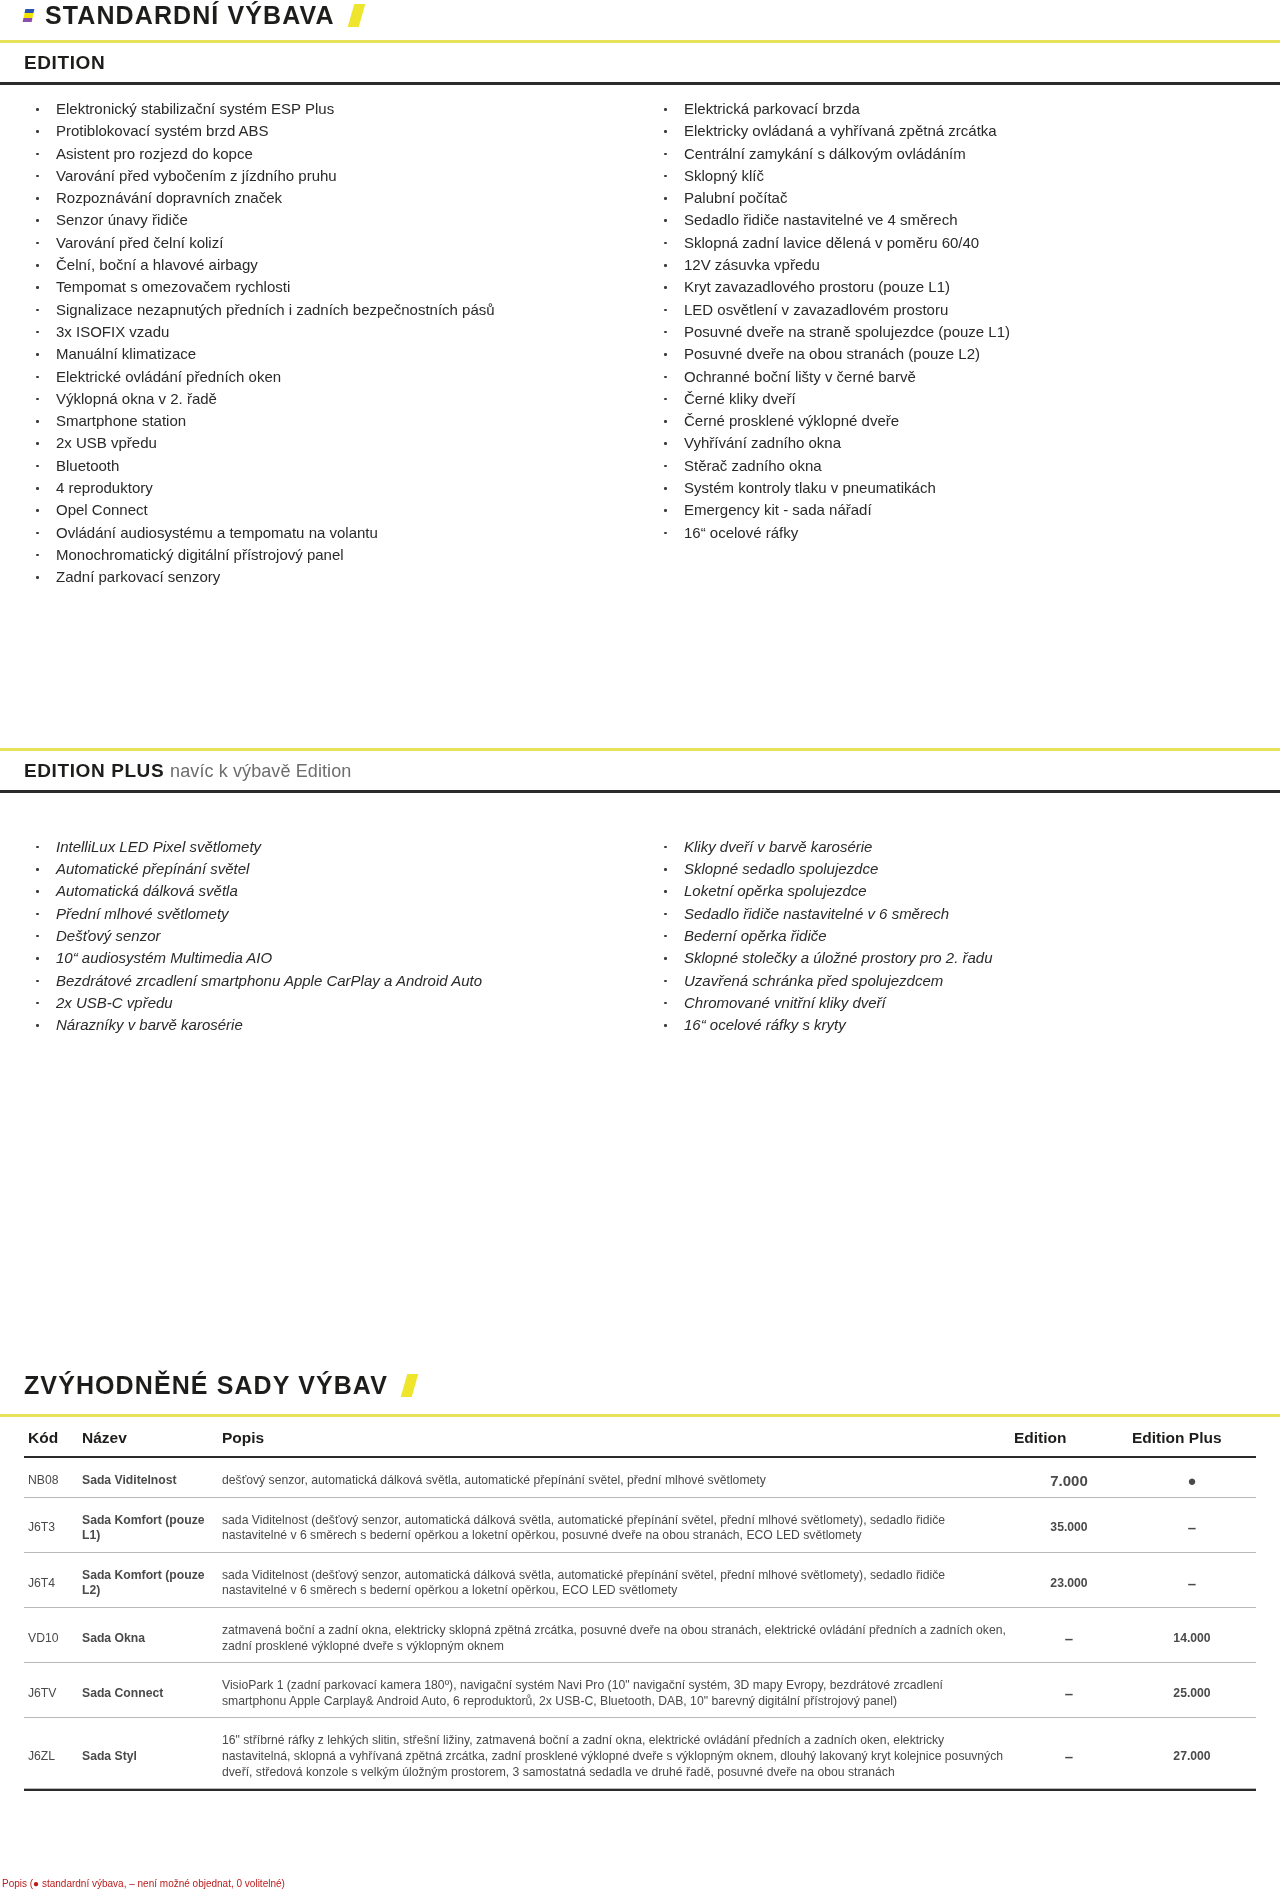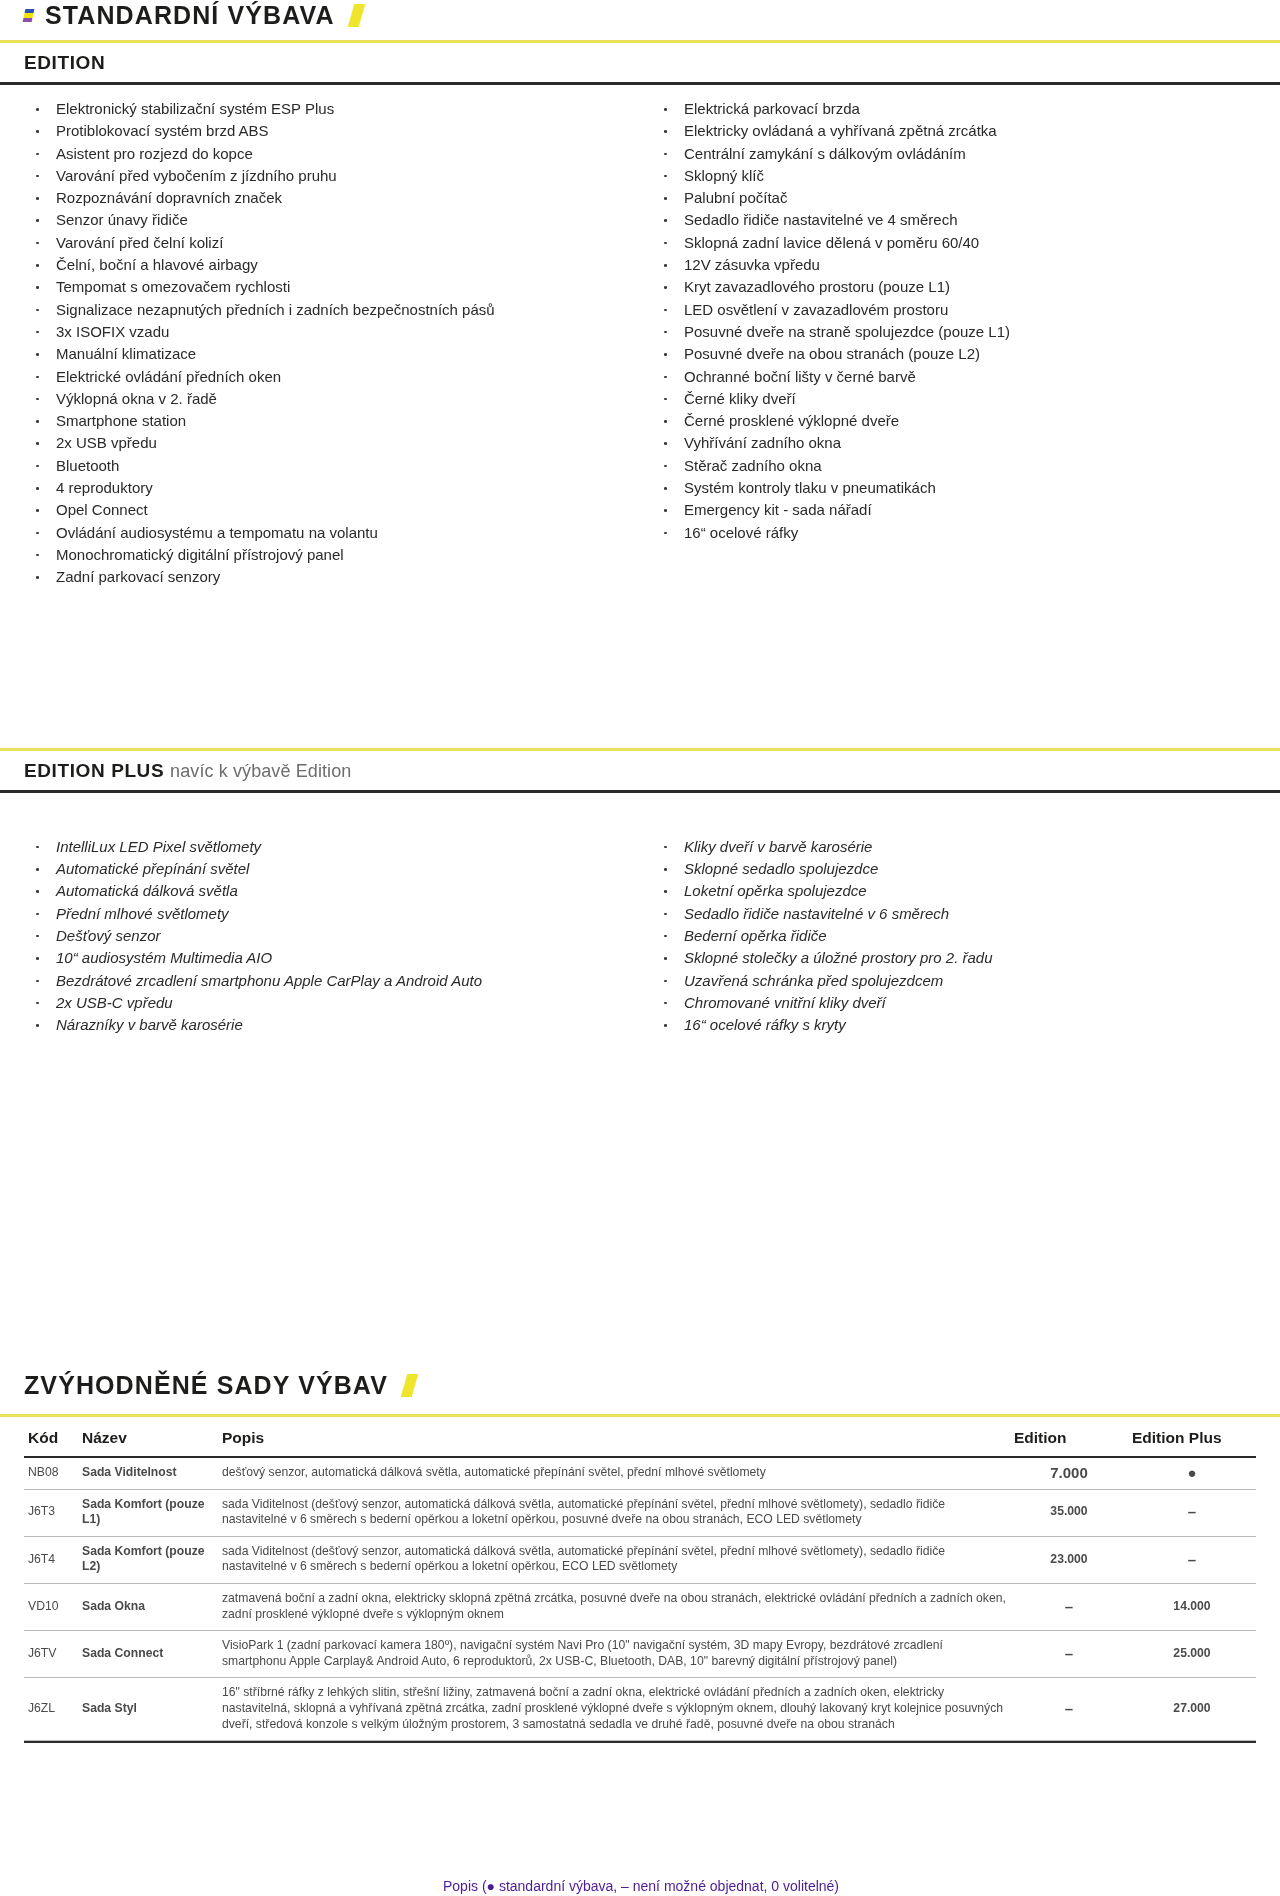--- a/index.html
+++ b/index.html
@@ -102,21 +102,21 @@
     font-weight:bold;
     color:#1d1d1b;
     text-align:left;
     padding:7px 4px 9px 4px;
     vertical-align:bottom;
     border-bottom:2.2px solid #2b2b2b;
   }
   table.sets td{
     font-size:12.2px;
     color:#4a4a4a;
-    padding:7px 4px 8px 4px;
+    padding:15px 4px 8px 4px;
     vertical-align:middle;
     border-bottom:1.3px solid #b9b9b9;
     line-height:15.6px;
   }
   td.code{font-size:12.6px;color:#3c3c3c;text-align:left;padding-left:6px;}
   td.name{font-size:13.2px;font-weight:bold;color:#1d1d1b;}
   td.desc{font-size:12.2px;color:#565656;padding-right:10px;}
   td.val{
     text-align:center;
     font-size:13.4px;
@@ -127,24 +127,23 @@
   td.val.dot{font-size:15px;}
   .col-code{width:54px;}
   .col-name{width:140px;}
   .col-desc{width:auto;}
   .col-ed{width:118px;}
   .col-edp{width:128px;}
   th.val{text-align:center;}
   .tbl-bottom{height:2.2px;background:#2b2b2b;}
 
   .footnote{
-    font-size:14px;
-    color:#4c1d95;
+    font-size:10px;
+    color:#b91c1c;
     padding:6px 0 0 2px;
-    text-align:center;
   }
 
   
   .block{position:absolute;left:0;width:1280px;}
 </style>
 </head>
 <body>
 
 <div class="page">
 

